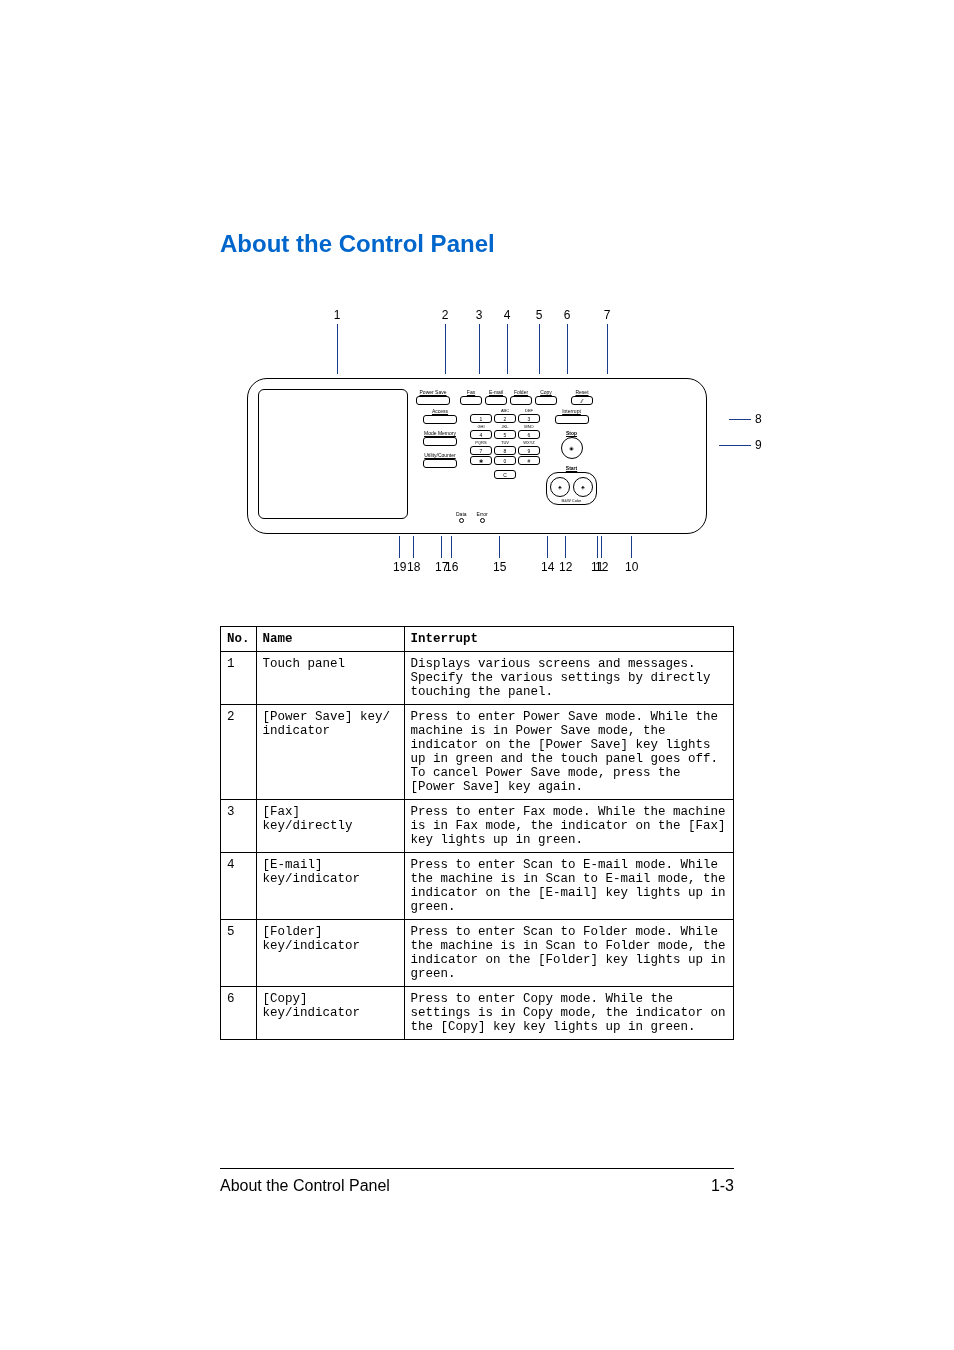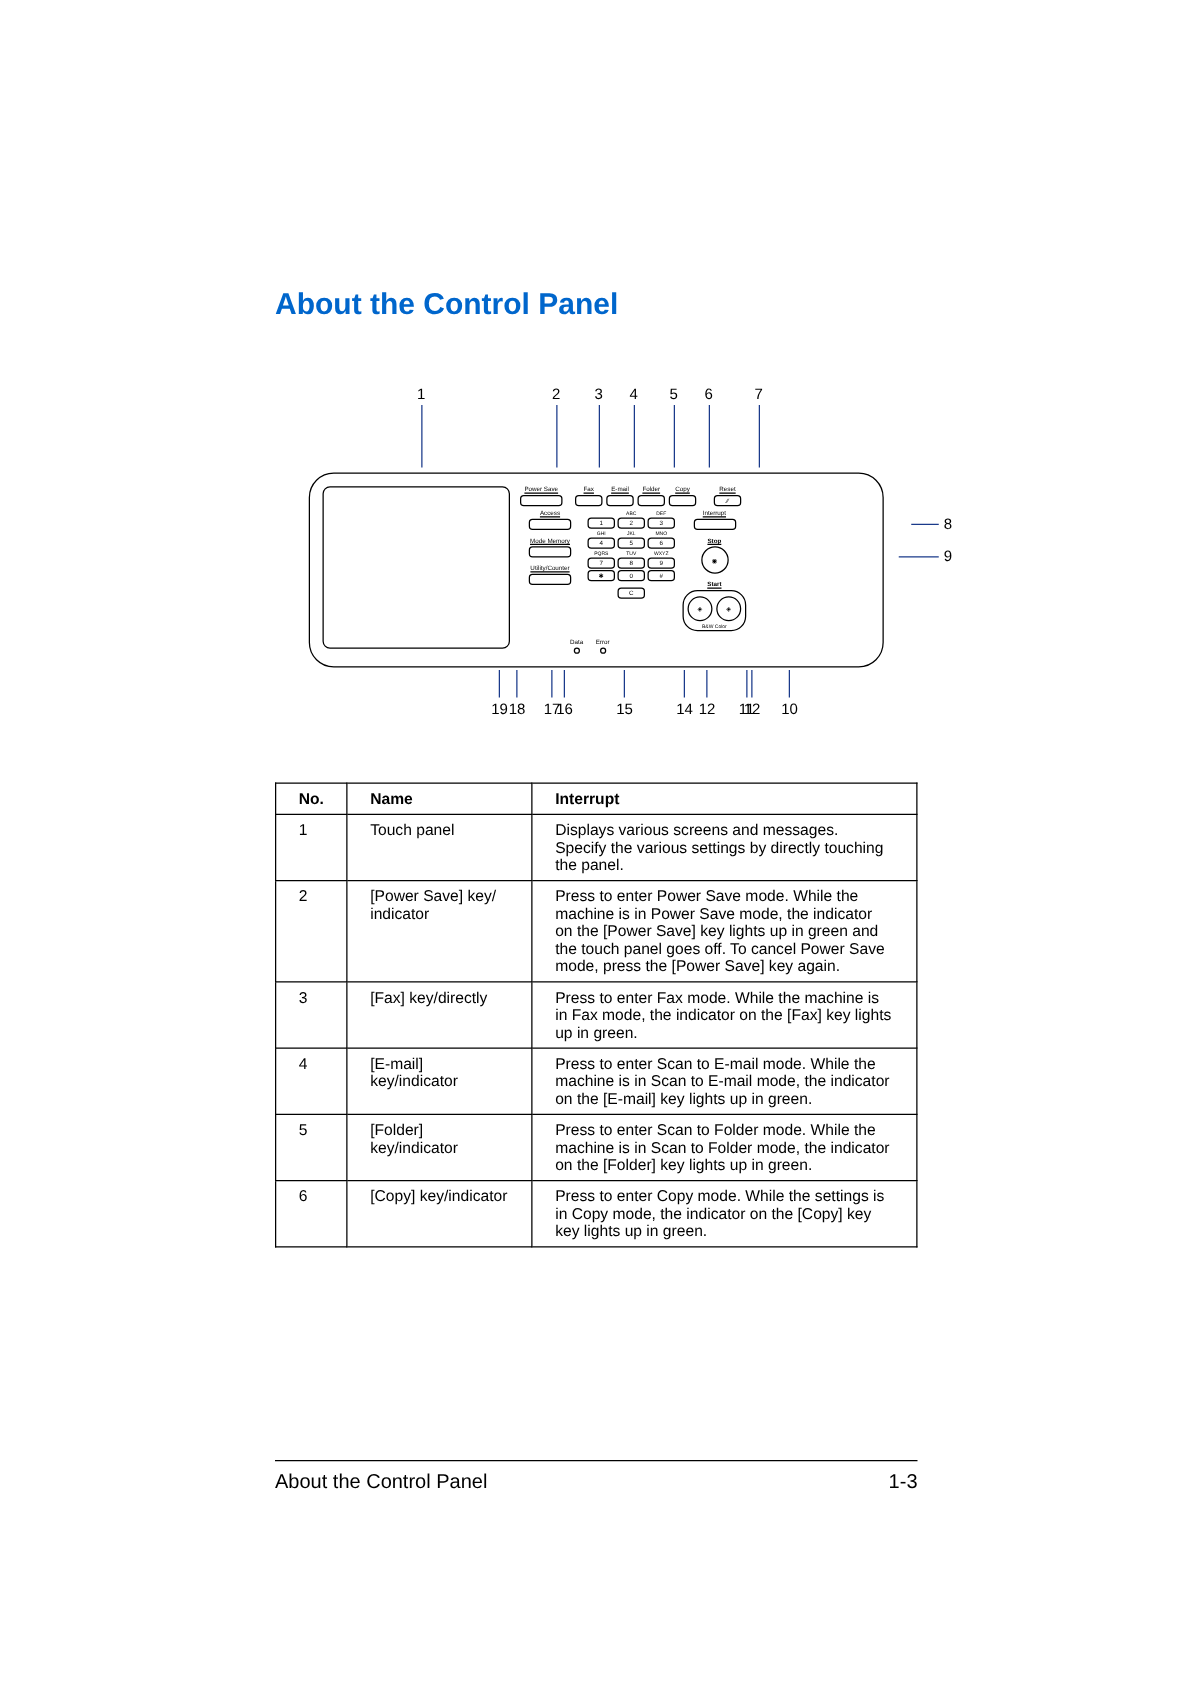--- a/index.html
+++ b/index.html
@@ -156,23 +156,24 @@
     text-align: center;
   }
 
   table.spec {
     border-collapse: collapse;
     width: 100%;
     font-size: 12.5px;
   }
   table.spec th, table.spec td {
     border: 1px solid #000;
-    padding: 5px 18px;
+    padding: 5px 6px;
     vertical-align: top;
     text-align: left;
+    font-family: Liberation Mono, monospace;
   }
   table.spec th {
     font-weight: bold;
     background: #fff;
   }
   table.spec td.num { width: 32px; }
   table.spec td.name { width: 148px; }
 
   .footer {
     position: absolute;

